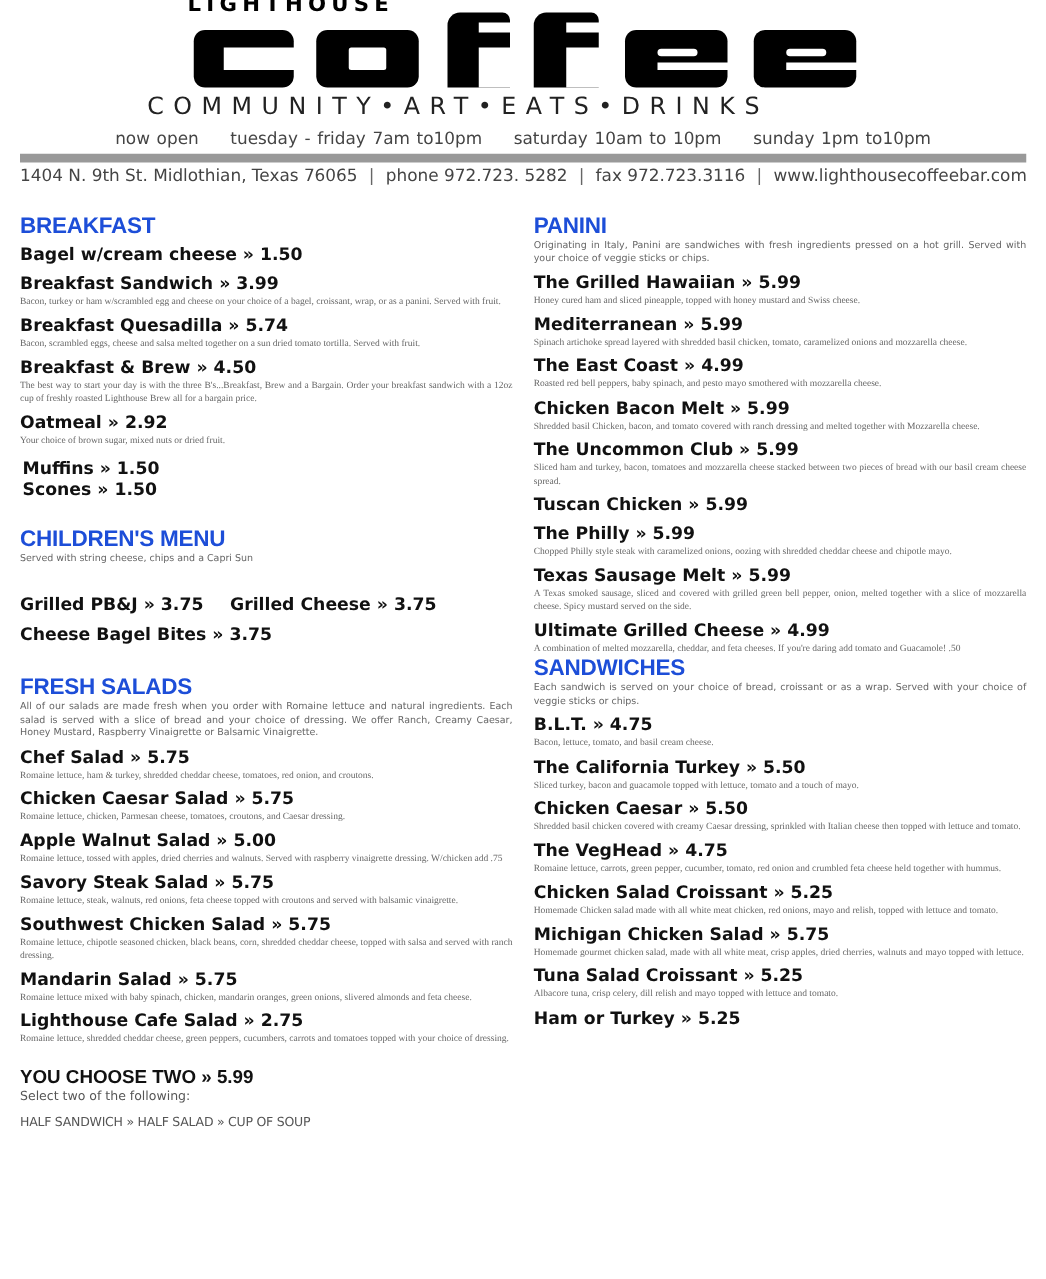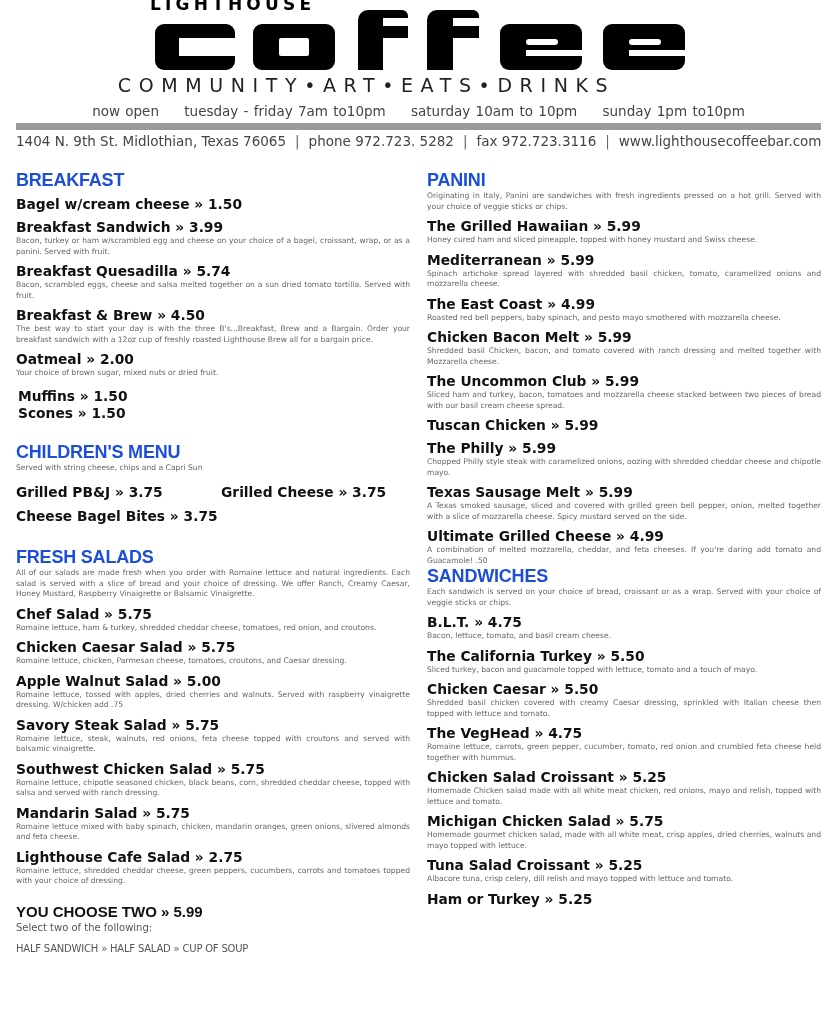--- a/index.html
+++ b/index.html
@@ -24,21 +24,21 @@
   .col { position:absolute; top:170px; }
   .col-left { left:16px; width:394px; }
   .col-right { left:427px; width:394px; }
 
   .section-title { font-family:"Liberation Sans", sans-serif; font-weight:bold; font-size:18px;
                    color:#1d4ed8; line-height:20px; margin:0; letter-spacing:-0.2px; }
   .section-desc { font-size:7.6px; line-height:10.5px; color:#666; margin:1px 0 0 0; text-align:justify; }
   .item { margin-top:6px; }
   .item-title { font-family:"DejaVu Sans", sans-serif; font-weight:bold; font-size:13.8px;
                 line-height:17px; color:#111; white-space:nowrap; }
-  .item-desc { font-size:7.6px; line-height:10.5px; color:#666; text-align:justify; }
+  .item-desc { font-size:7.6px; line-height:10.5px; color:#666; text-align:justify;font-family:Liberation Serif, serif; }
   .row2 { display:flex; }
   .choose-title { font-family:"Liberation Sans", sans-serif; font-weight:bold; font-size:15px; color:#111; line-height:18px; }
   .choose-sub { font-size:10px; color:#555; line-height:14px; }
   .choose-opts { font-size:10px; color:#555; margin-top:8px; letter-spacing:-0.2px; }
 </style>
 </head>
 <body>
 
 <div class="header">
   <div class="brand-small">LIGHTHOUSE</div>
@@ -97,33 +97,33 @@
     </div>
     <div class="item">
       <div class="item-title">Breakfast Quesadilla » 5.74</div>
       <div class="item-desc">Bacon, scrambled eggs, cheese and salsa melted together on a sun dried tomato tortilla. Served with fruit.</div>
     </div>
     <div class="item">
       <div class="item-title">Breakfast &amp; Brew » 4.50</div>
       <div class="item-desc">The best way to start your day is with the three B's...Breakfast, Brew and a Bargain. Order your breakfast sandwich with a 12oz cup of freshly roasted Lighthouse Brew all for a bargain price.</div>
     </div>
     <div class="item">
-      <div class="item-title">Oatmeal » 2.00</div>
+      <div class="item-title">Oatmeal » 2.92</div>
       <div class="item-desc">Your choice of brown sugar, mixed nuts or dried fruit.</div>
     </div>
     <div class="item row2" style="margin-top:9px;padding-left:2px;flex-direction:column;">
       <div class="item-title" style="width:136px;">Muffins » 1.50</div>
       <div class="item-title">Scones » 1.50</div>
     </div>
   </section>
 
   <section style="margin-top:20px;">
     <h2 class="section-title">CHILDREN'S MENU</h2>
     <div class="section-desc">Served with string cheese, chips and a Capri Sun</div>
-    <div class="item row2" style="margin-top:11px;gap:37px;">
+    <div class="item row2" style="margin-top:24px;">
       <div class="item-title" style="width:168px;">Grilled PB&amp;J » 3.75</div>
       <div class="item-title">Grilled Cheese » 3.75</div>
     </div>
     <div class="item" style="margin-top:7px;">
       <div class="item-title">Cheese Bagel Bites » 3.75</div>
     </div>
   </section>
 
   <section style="margin-top:22px;">
     <h2 class="section-title">FRESH SALADS</h2>

